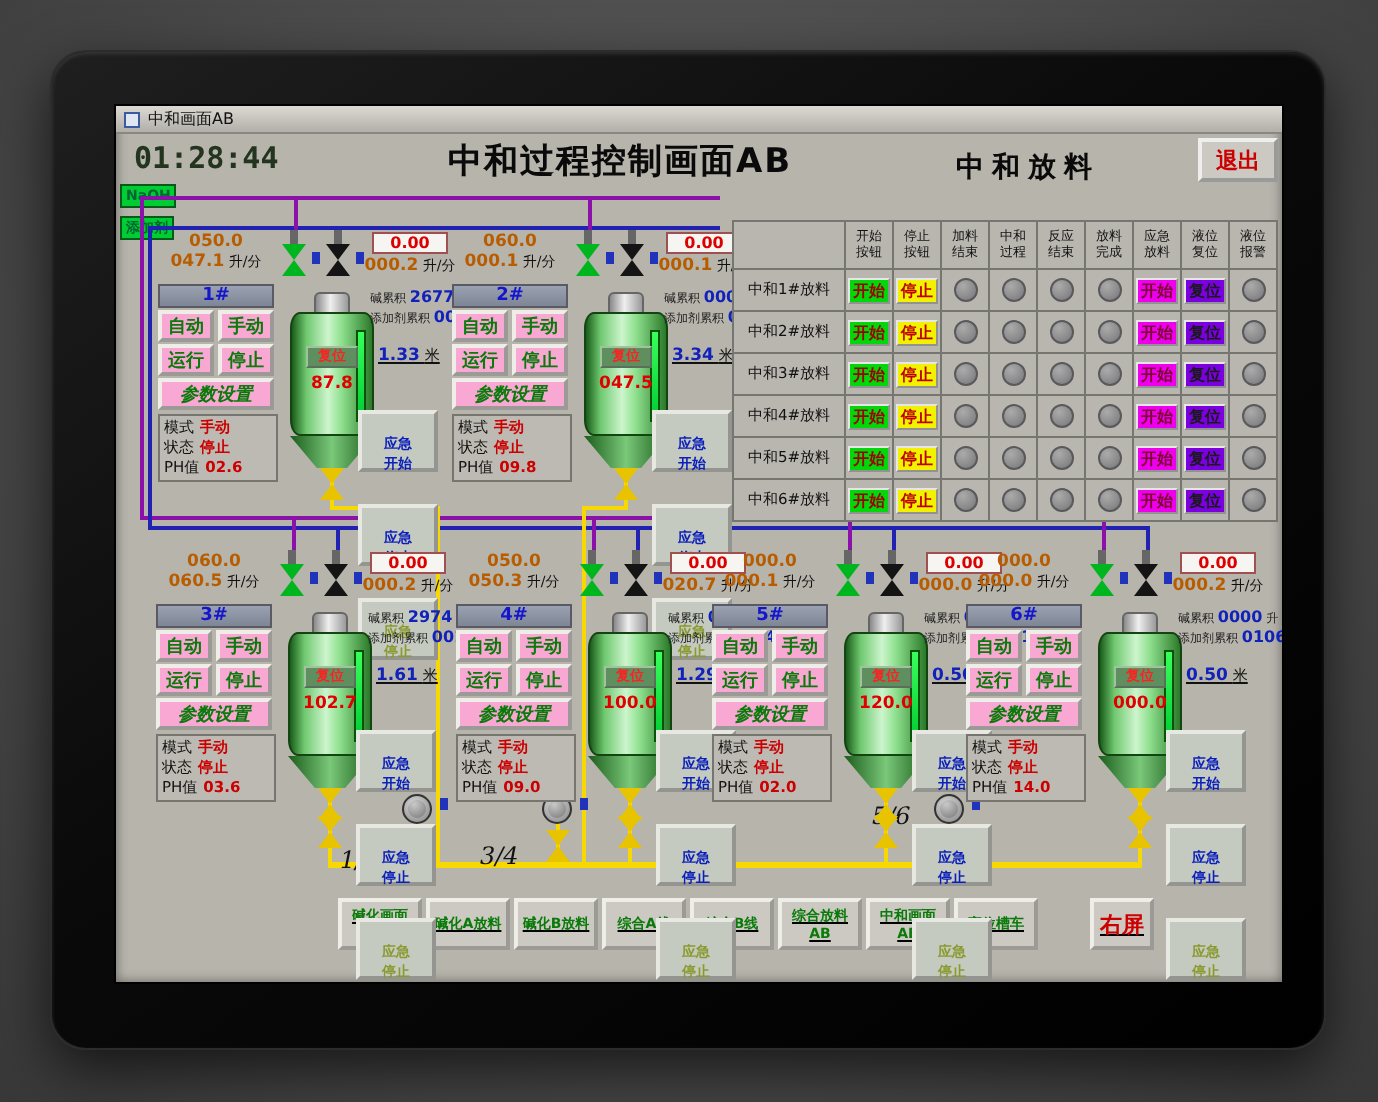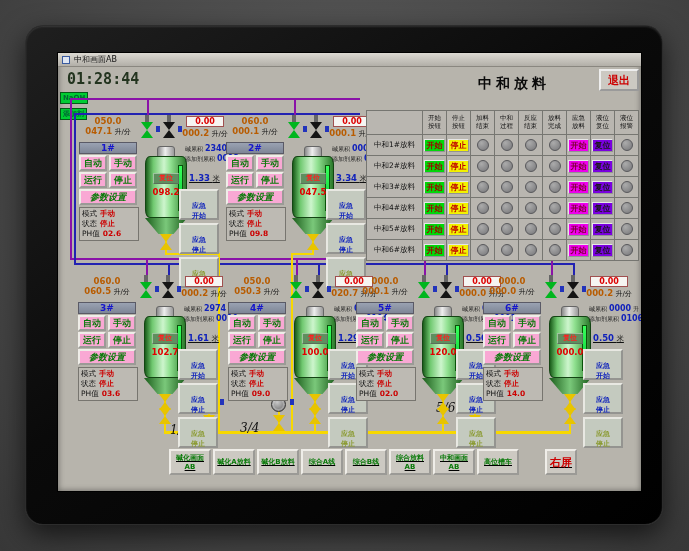--- a/index.html
+++ b/index.html
@@ -94,21 +94,21 @@
   .cone { position:absolute; left:0; top:72px; width:42px; height:16px;
           background:linear-gradient(90deg,#1a5c1a,#7ac87a 50%,#1a5c1a);
           clip-path:polygon(0 0,100% 0,68% 100%,32% 100%); }
 
   .acc { position:absolute; left:106px; top:28px; width:46px; }
   .aline { font-size:6px; color:#222; white-space:nowrap; height:10px; }
   .aline b { font-size:8px; color:#1122bb; }
   .lvltxt { position:absolute; left:110px; top:57px; font-size:7.5px; color:#111; white-space:nowrap;text-decoration:underline; }
   .lvltxt b { font-size:8.5px; color:#1122bb; }
   .emg { position:absolute; left:100px; top:73px; width:40px; }
-  .emg button { display:block; width:40px; height:31px; margin:0 0 3px; padding:10px; background:#c4cabf;
+  .emg button { display:block; width:40px; height:31px; margin:16px 0 3px; padding:10px; background:#c4cabf;
                 border:2px outset #e8e8e2; font:bold 7px "DejaVu Sans", sans-serif; }
   .e1, .e2 { color:#0b1fbb; } .e3 { color:#8a9a30; }
 
   
   .plabel { position:absolute; font:italic 12px "DejaVu Serif", serif; color:#111; }
   .pump { position:absolute; width:15px; height:15px; border-radius:50%; border:1px solid #333;
           background:radial-gradient(circle at 40% 32%, #c9c9c9, #5d5d5d);
           box-shadow: inset 0 0 0 2px rgba(255,255,255,.25); }
 
   
@@ -123,20 +123,21 @@
 <div class="stage">
   <div class="bezel">
     <div class="screen">
 
       <div class="titlebar">
         <span class="ticon"></span>
         <span>中和画面AB</span>
       </div>
 
       <div class="clock">01:28:44</div>
+      <div class="main-title">中和过程控制画面AB</div>
       <div class="sub-title">中和放料</div>
       <button class="exit">退出</button>
 
       <div class="supply-tag" id="supply1">NaOH</div>
       <div class="supply-tag" id="supply2">添加剂</div>
 
       <div id="pipes">
           <div class="pipe P" style="left: 12px; top: 45px; width: 290px; height: 2px; position: absolute;"></div>
           <div class="pipe P" style="left: 12px; top: 45px; width: 2px; height: 162px; position: absolute;"></div>
           <div class="pipe P" style="left: 12px; top: 205px; width: 482px; height: 2px; position: absolute;"></div>
@@ -412,26 +413,26 @@
         <div><span class="sl">模式</span><span class="sv">手动</span></div>
         <div><span class="sl">状态</span><span class="sv">停止</span></div>
         <div><span class="sl">PH值</span><span class="sv">02.6</span></div>
       </div>
     </div>
     <div class="tank">
       <div class="dome"></div>
       <div class="tbody">
         <div class="lvl"></div>
         <button class="chip">复位</button>
-        <div class="tval">098.2</div>
+        <div class="tval">87.8</div>
       </div>
       <div class="cone"></div>
     </div>
     <div class="acc">
-      <div class="aline"><span>碱累积</span> <b>2340</b> <span>升</span></div>
+      <div class="aline"><span>碱累积</span> <b>2677</b> <span>升</span></div>
       <div class="aline"><span>添加剂累积</span> <b>0012</b> <span>升</span></div>
     </div>
     <div class="lvltxt"><b>1.33</b> <span>米</span></div>
     <div class="emg">
       <button class="e1">应急开始</button>
       <button class="e2">应急停止</button>
       <button class="e3">应急停止</button>
     </div>
     <div class="valve vy yv1">
               <span class="tri t"></span>

